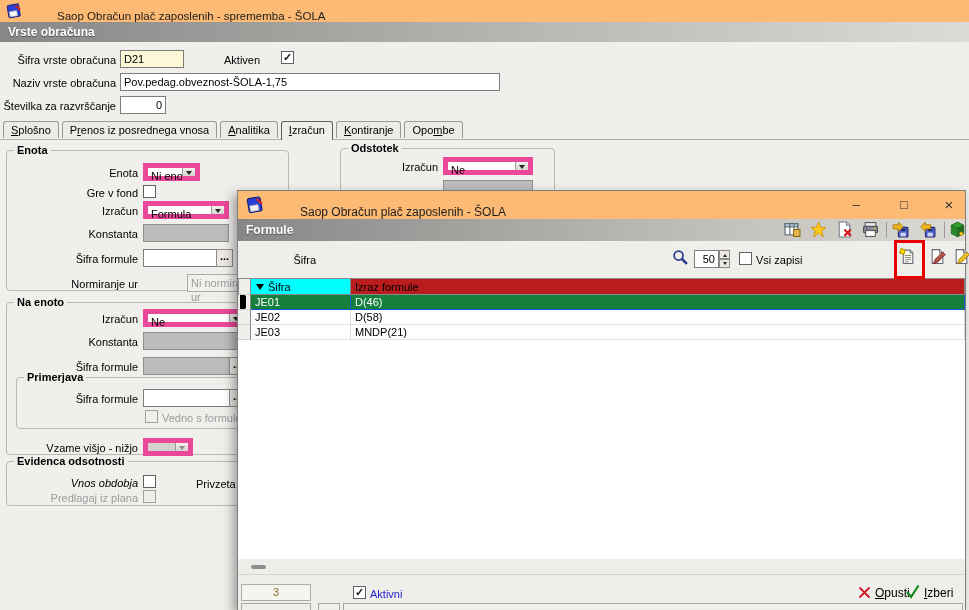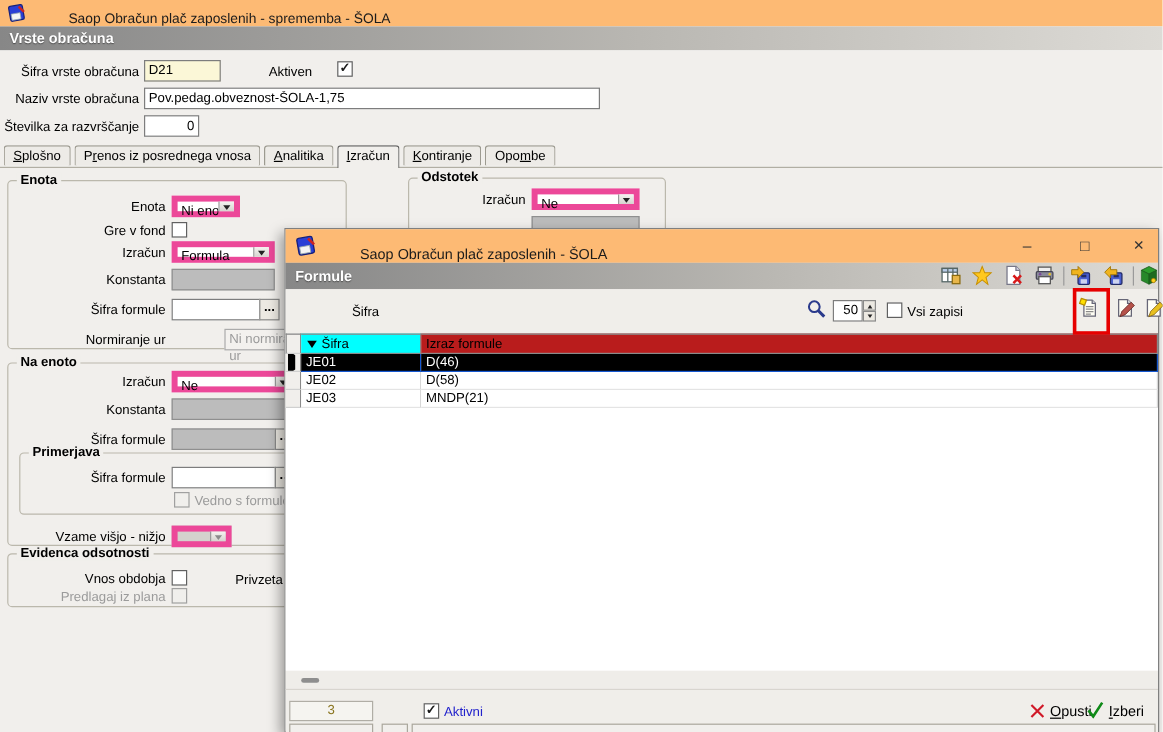--- a/index.html
+++ b/index.html
@@ -73,21 +73,21 @@
   .toolicon { position:absolute; width:17px; height:17px; cursor:pointer; }
   .vsep { position:absolute; width:1px; height:16px; background:#9a9a9a; top:3px; }
 
   
   .th { position:absolute; height:17px; border:1px solid #8a8a8a; border-left:none;
         font-size:11px; display:flex; align-items:center; padding-left:4px; background:#b91c1c; }
   .th.first { border-left:1px solid #8a8a8a; }
   .cell { position:absolute; height:15px; line-height:15px; padding-left:4px;
           border-right:1px solid #d8d8d8; border-bottom:1px solid #e4e4e4; background:#fff; white-space:nowrap; overflow:hidden; }
   .selcell { background:#f1efec; border-right:1px solid #8a8a8a; border-bottom:1px solid #d0d0d0; }
-  .row.selected .datacell { background:#000000; color:#fff; border-right-color:#1557d0; border-bottom-color:#1557d0; }
+  .row.selected .datacell { background:#15803d; color:#fff; border-right-color:#1557d0; border-bottom-color:#1557d0; }
   .tri-right { width:0; height:0; border:4px solid transparent; border-left:6px solid #000; margin:3px 0 0 2px; }
   .sort-dn { width:0; height:0; border:4px solid transparent; border-top:6px solid #000; margin:5px 4px 0 1px; }
 
   .redbox { position:absolute; border:3px solid #e60000; background:transparent; z-index:9; }
 
   .footer-btn-label { font-size:12px; white-space:nowrap; cursor:pointer; }
   .cutbox { position:absolute; background:#f1efec; border:1px solid #aaa79d; }
 </style>
 </head>
 <body>
@@ -192,21 +192,21 @@
     <div class="lbl r" style="left:8px;top:441px;width:130px;">Vzame višjo - nižjo</div>
     <span class="dd grayed" style="left:143px;top:438px;width:50px;">
         <span class="val"></span>
         <span class="btn">
           <span class="tri-dn"></span>
         </span>
       </span>
 
     <div class="group" style="left:6px;top:461px;width:283px;height:45px;"></div>
     <span class="legend" style="left:14px;top:455px;">Evidenca odsotnosti</span>
-    <div class="lbl r" style="left:8px;top:476px;width:130px;">Vnos obdobja</div>
+    <div class="lbl r" style="left:8px;top:476px;width:130px;font-style:italic;">Vnos obdobja</div>
     <span class="cb" style="left:143px;top:475px;"></span>
     <div class="lbl r dimtext" style="left:8px;top:491px;width:130px;">Predlagaj iz plana</div>
     <span class="cb discb" style="left:143px;top:490px;"></span>
     <div class="lbl" style="left:196px;top:477px;">Privzeta</div>
   </div>
 
   <div id="overlay">
 
     <div class="titlebar abs" style="left:0;top:0;width:727px;height:28px;">
       <span class="abs" style="left:8px;top:5px;width:18px;height:18px;">

